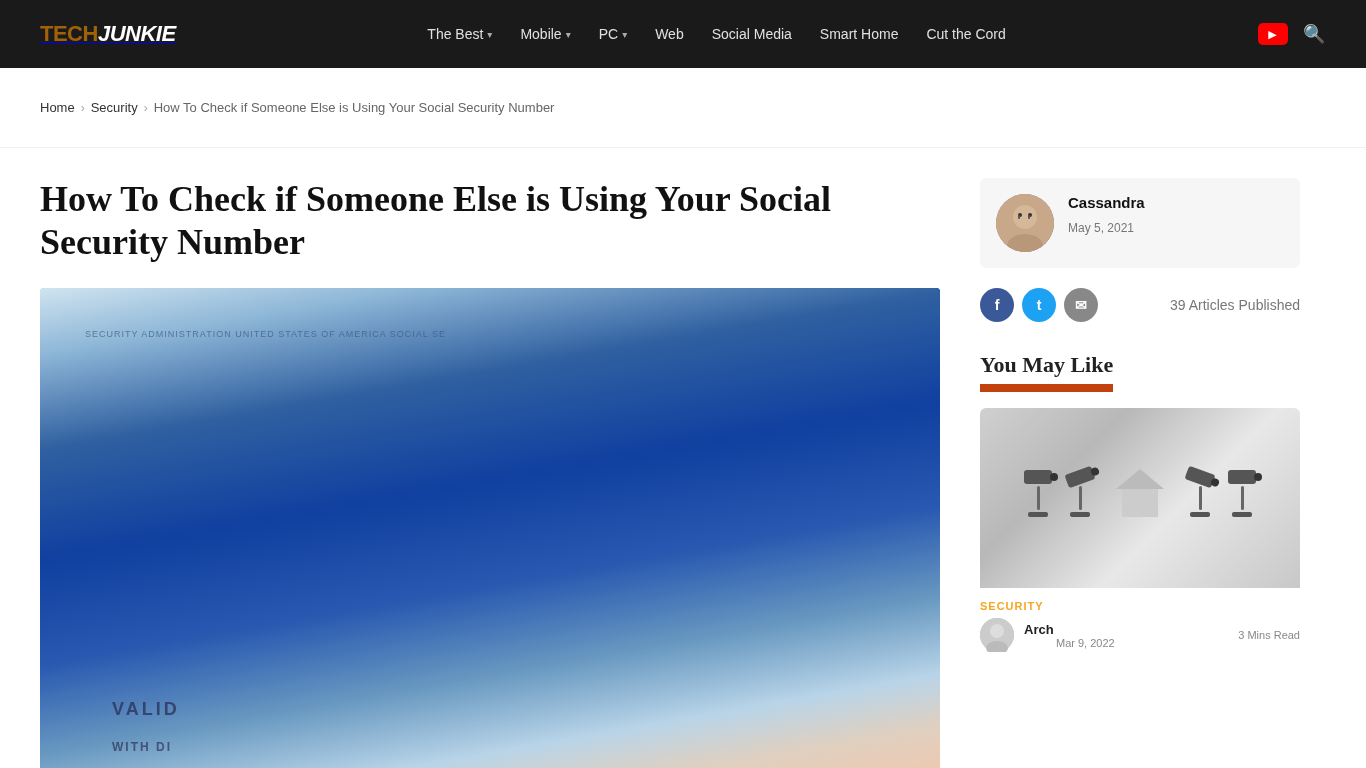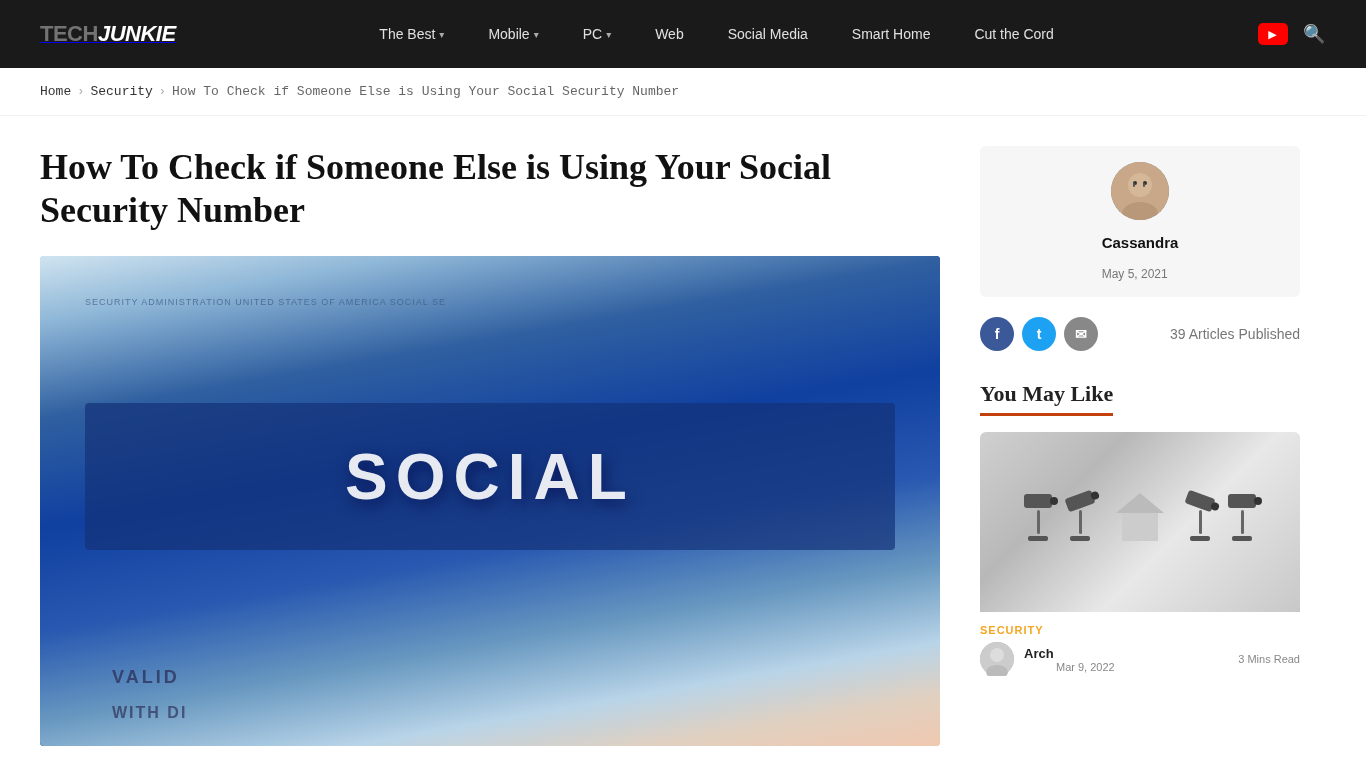--- a/index.html
+++ b/index.html
@@ -14,27 +14,27 @@
       height: 68px;
       justify-content: space-between;
     }
     .logo {
       font-family: Arial, sans-serif;
       font-size: 22px;
       font-weight: 900;
       letter-spacing: -0.5px;
       text-decoration: none;
     }
-    .logo-tech { color: #737373; }
+    .logo-tech { color: #a16207; }
     .logo-junkie { color: #fff; font-style: italic; }
 
     nav {
       display: flex;
       align-items: flex-end;
-      gap: 44px;
+      gap: 28px;
     }
     nav a {
       color: #e0e0e0;
       text-decoration: none;
       font-family: Arial, sans-serif;
       font-size: 14px;
       font-weight: 500;
       display: flex;
       align-items: center;
       gap: 4px;
@@ -60,24 +60,24 @@
       font-size: 11px;
     }
     .search-icon-btn {
       color: #e0e0e0;
       font-size: 18px;
       cursor: pointer;
     }
 
     
     .breadcrumb {
-      padding: 16px 40px;
+      padding: 32px 40px;
       background: #fff;
       border-bottom: 1px solid #f0f0f0;
-      font-family: Liberation Mono, monospace;
+      font-family: Liberation Sans, sans-serif;
       font-size: 13px;
       color: #555;
       display: flex;
       align-items: center;
       gap: 6px;
     }
     .breadcrumb a {
       color: #333;
       text-decoration: none;
     }
@@ -132,24 +132,23 @@
       width: 320px;
       flex-shrink: 0;
     }
 
     
     .author-box {
       background: #f6f6f6;
       border-radius: 6px;
       padding: 16px;
       display: flex;
-      align-items: center;
+      align-items: flex-start;
       gap: 14px;
       margin-bottom: 20px;
-      flex-direction: column;
     }
     .author-avatar {
       width: 58px;
       height: 58px;
       border-radius: 50%;
       background: #888;
       overflow: hidden;
       flex-shrink: 0;
       display: flex;
       align-items: center;
@@ -170,21 +169,21 @@
     .author-name {
       font-family: Arial, sans-serif;
       font-weight: 700;
       font-size: 15px;
       color: #111;
     }
     .author-date {
       font-family: Arial, sans-serif;
       font-size: 12px;
       color: #777;
-      margin-top: 16px;
+      margin-top: 10px;
     }
 
     .social-links {
       display: flex;
       align-items: center;
       gap: 8px;
       margin-top: 14px;
       margin-bottom: 4px;
     }
     .social-btn {
@@ -211,21 +210,21 @@
     }
 
     
     .you-may-like-title {
       font-family: 'Georgia', serif;
       font-size: 22px;
       font-weight: 900;
       color: #222;
       margin-bottom: 16px;
       padding-bottom: 6px;
-      border-bottom: 3px solid #c2410c;
+      border-bottom: 8px solid #c2410c;
       display: inline-block;
     }
 
     .related-card {
       border-radius: 6px;
       overflow: hidden;
     }
     .related-image {
       width: 100%;
       height: 180px;
@@ -403,25 +402,22 @@
 
 <div class="main-wrapper">
 
   <div class="article-content">
     <h1 class="article-title">How To Check if Someone Else is Using Your Social Security Number</h1>
 
     <div class="article-image">
       <div class="social-card-sim">
 
         <div style="position:absolute;inset:0;background:linear-gradient(170deg,#d0e4f0 0%,#90b8d8 10%,#3060a0 25%,#1040a0 42%,#2858b0 58%,#6898c0 72%,#b8d4e8 84%,#e0d0c0 92%,#f0c8b0 100%);"></div>
-        <div style="position:absolute;top:30%;left:5%;right:5%;height:30%;background:rgba(20,50,120,0.7);border-radius:4px;display:flex;align-items:center;justify-content:center;">
-          <span style="font-family:'Arial Black',sans-serif;font-size:64px;font-weight:900;color:rgba(255,255,255,0.9);letter-spacing:8px;text-shadow:3px 5px 15px rgba(0,0,60,0.6);">SOCIAL</span>
-        </div>
         <div style="position:absolute;bottom:12%;left:8%;font-family:'Arial Black',sans-serif;font-size:18px;font-weight:900;color:rgba(40,40,80,0.7);letter-spacing:3px;">VALID</div>
-        <div style="position:absolute;bottom:5%;left:8%;font-family:'Arial Black',sans-serif;font-size:16px;font-weight:700;color:rgba(40,40,80,0.65);letter-spacing:2px;">WITH DI</div>
+        <div style="position:absolute;bottom:5%;left:8%;font-family:'Arial Black',sans-serif;font-size:12px;font-weight:700;color:rgba(40,40,80,0.65);letter-spacing:2px;">WITH DI</div>
         <div style="position:absolute;top:8%;left:5%;right:5%;font-family:Liberation Sans, sans-serif;font-size:9px;color:rgba(60,90,130,0.7);letter-spacing:1px;line-height:1.5;">SECURITY ADMINISTRATION UNITED STATES OF AMERICA SOCIAL SE</div>
       </div>
     </div>
   </div>
 
   <div class="sidebar">
 
     <div class="author-box">
       <div class="author-avatar">
         <div class="avatar-placeholder">

